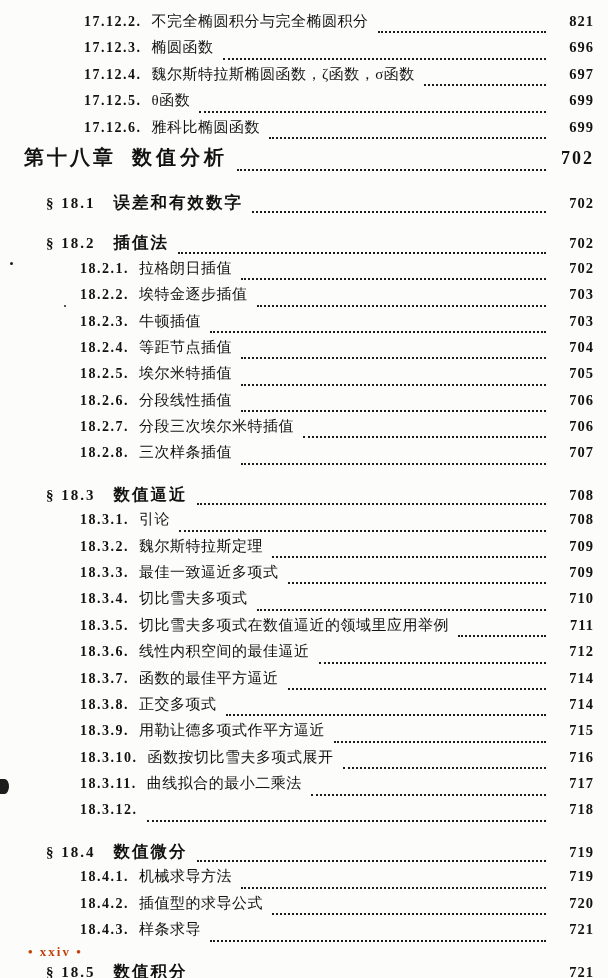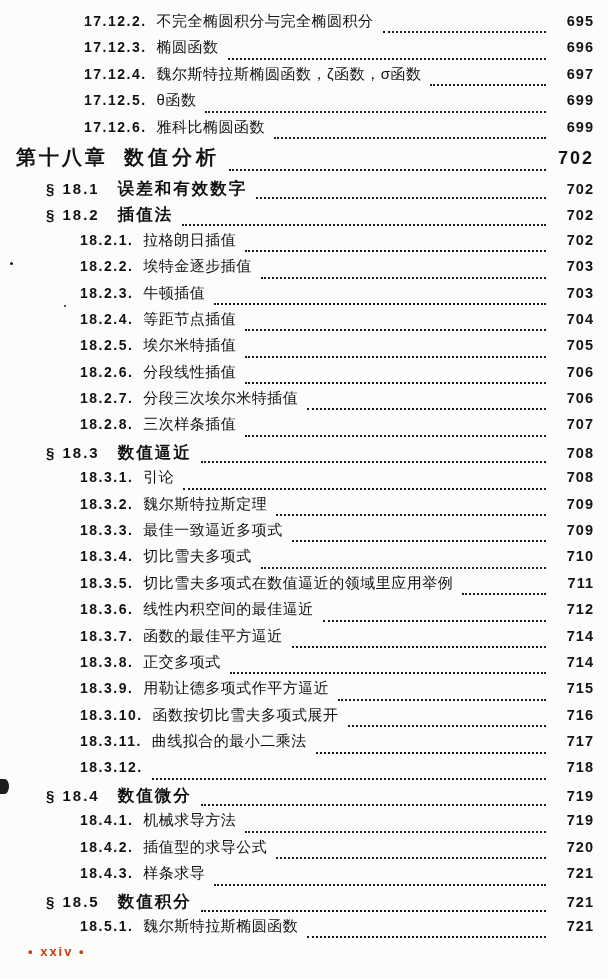--- a/index.html
+++ b/index.html
@@ -3,21 +3,21 @@
 <meta charset="utf-8">
 <style>
   html, body { margin: 0; padding: 0; background: #e8e8e4; }
   .page {
     position: relative;
     width: 608px;
     height: 978px;
     margin: 0 auto;
     background: #fcfcfa;
     overflow: hidden;
-    font-family: Liberation Sans, sans-serif;
+    font-family: Liberation Serif, serif;
     color: #121212;
   }
   .toc {
     position: absolute;
     top: 12px;
     left: 0;
     right: 0;
     display: flex;
     flex-direction: column;
   }
@@ -56,31 +56,32 @@
     text-align: right;
     font-size: 14.5px;
     font-weight: 600;
     letter-spacing: 1px;
   }
   
   .row.sub17 { padding-left: 84px; }
   .row.sub   { padding-left: 80px; }
   .row.section {
     padding-left: 46px;
+    margin-top: 14px;
   }
   .row.section .num { font-size: 15px; letter-spacing: 2px; }
   .row.section .title {
     font-size: 16.5px;
     font-weight: 600;
     margin-left: 18px;
     letter-spacing: 2px;
   }
   .row.chapter {
     height: 34px;
-    padding-left: 16px;
+    padding-left: 24px;
   }
   .row.chapter .num {
     font-size: 20px;
     font-weight: 900;
     letter-spacing: 3px;
   }
   .row.chapter .title {
     font-size: 20px;
     font-weight: 900;
     margin-left: 16px;
@@ -107,21 +108,21 @@
 </head>
 <body>
 
 <div class="page">
 
   <div class="toc">
       <div class="row sub17">
       <span class="num">17.12.2.</span>
       <span class="title">不完全椭圆积分与完全椭圆积分</span>
       <span class="dots"></span>
-      <span class="pg">695</span>
+      <span class="pg">821</span>
     </div>
       <div class="row sub17">
       <span class="num">17.12.3.</span>
       <span class="title">椭圆函数</span>
       <span class="dots"></span>
       <span class="pg">696</span>
     </div>
       <div class="row sub17">
       <span class="num">17.12.4.</span>
       <span class="title">魏尔斯特拉斯椭圆函数，ζ函数，σ函数</span>

